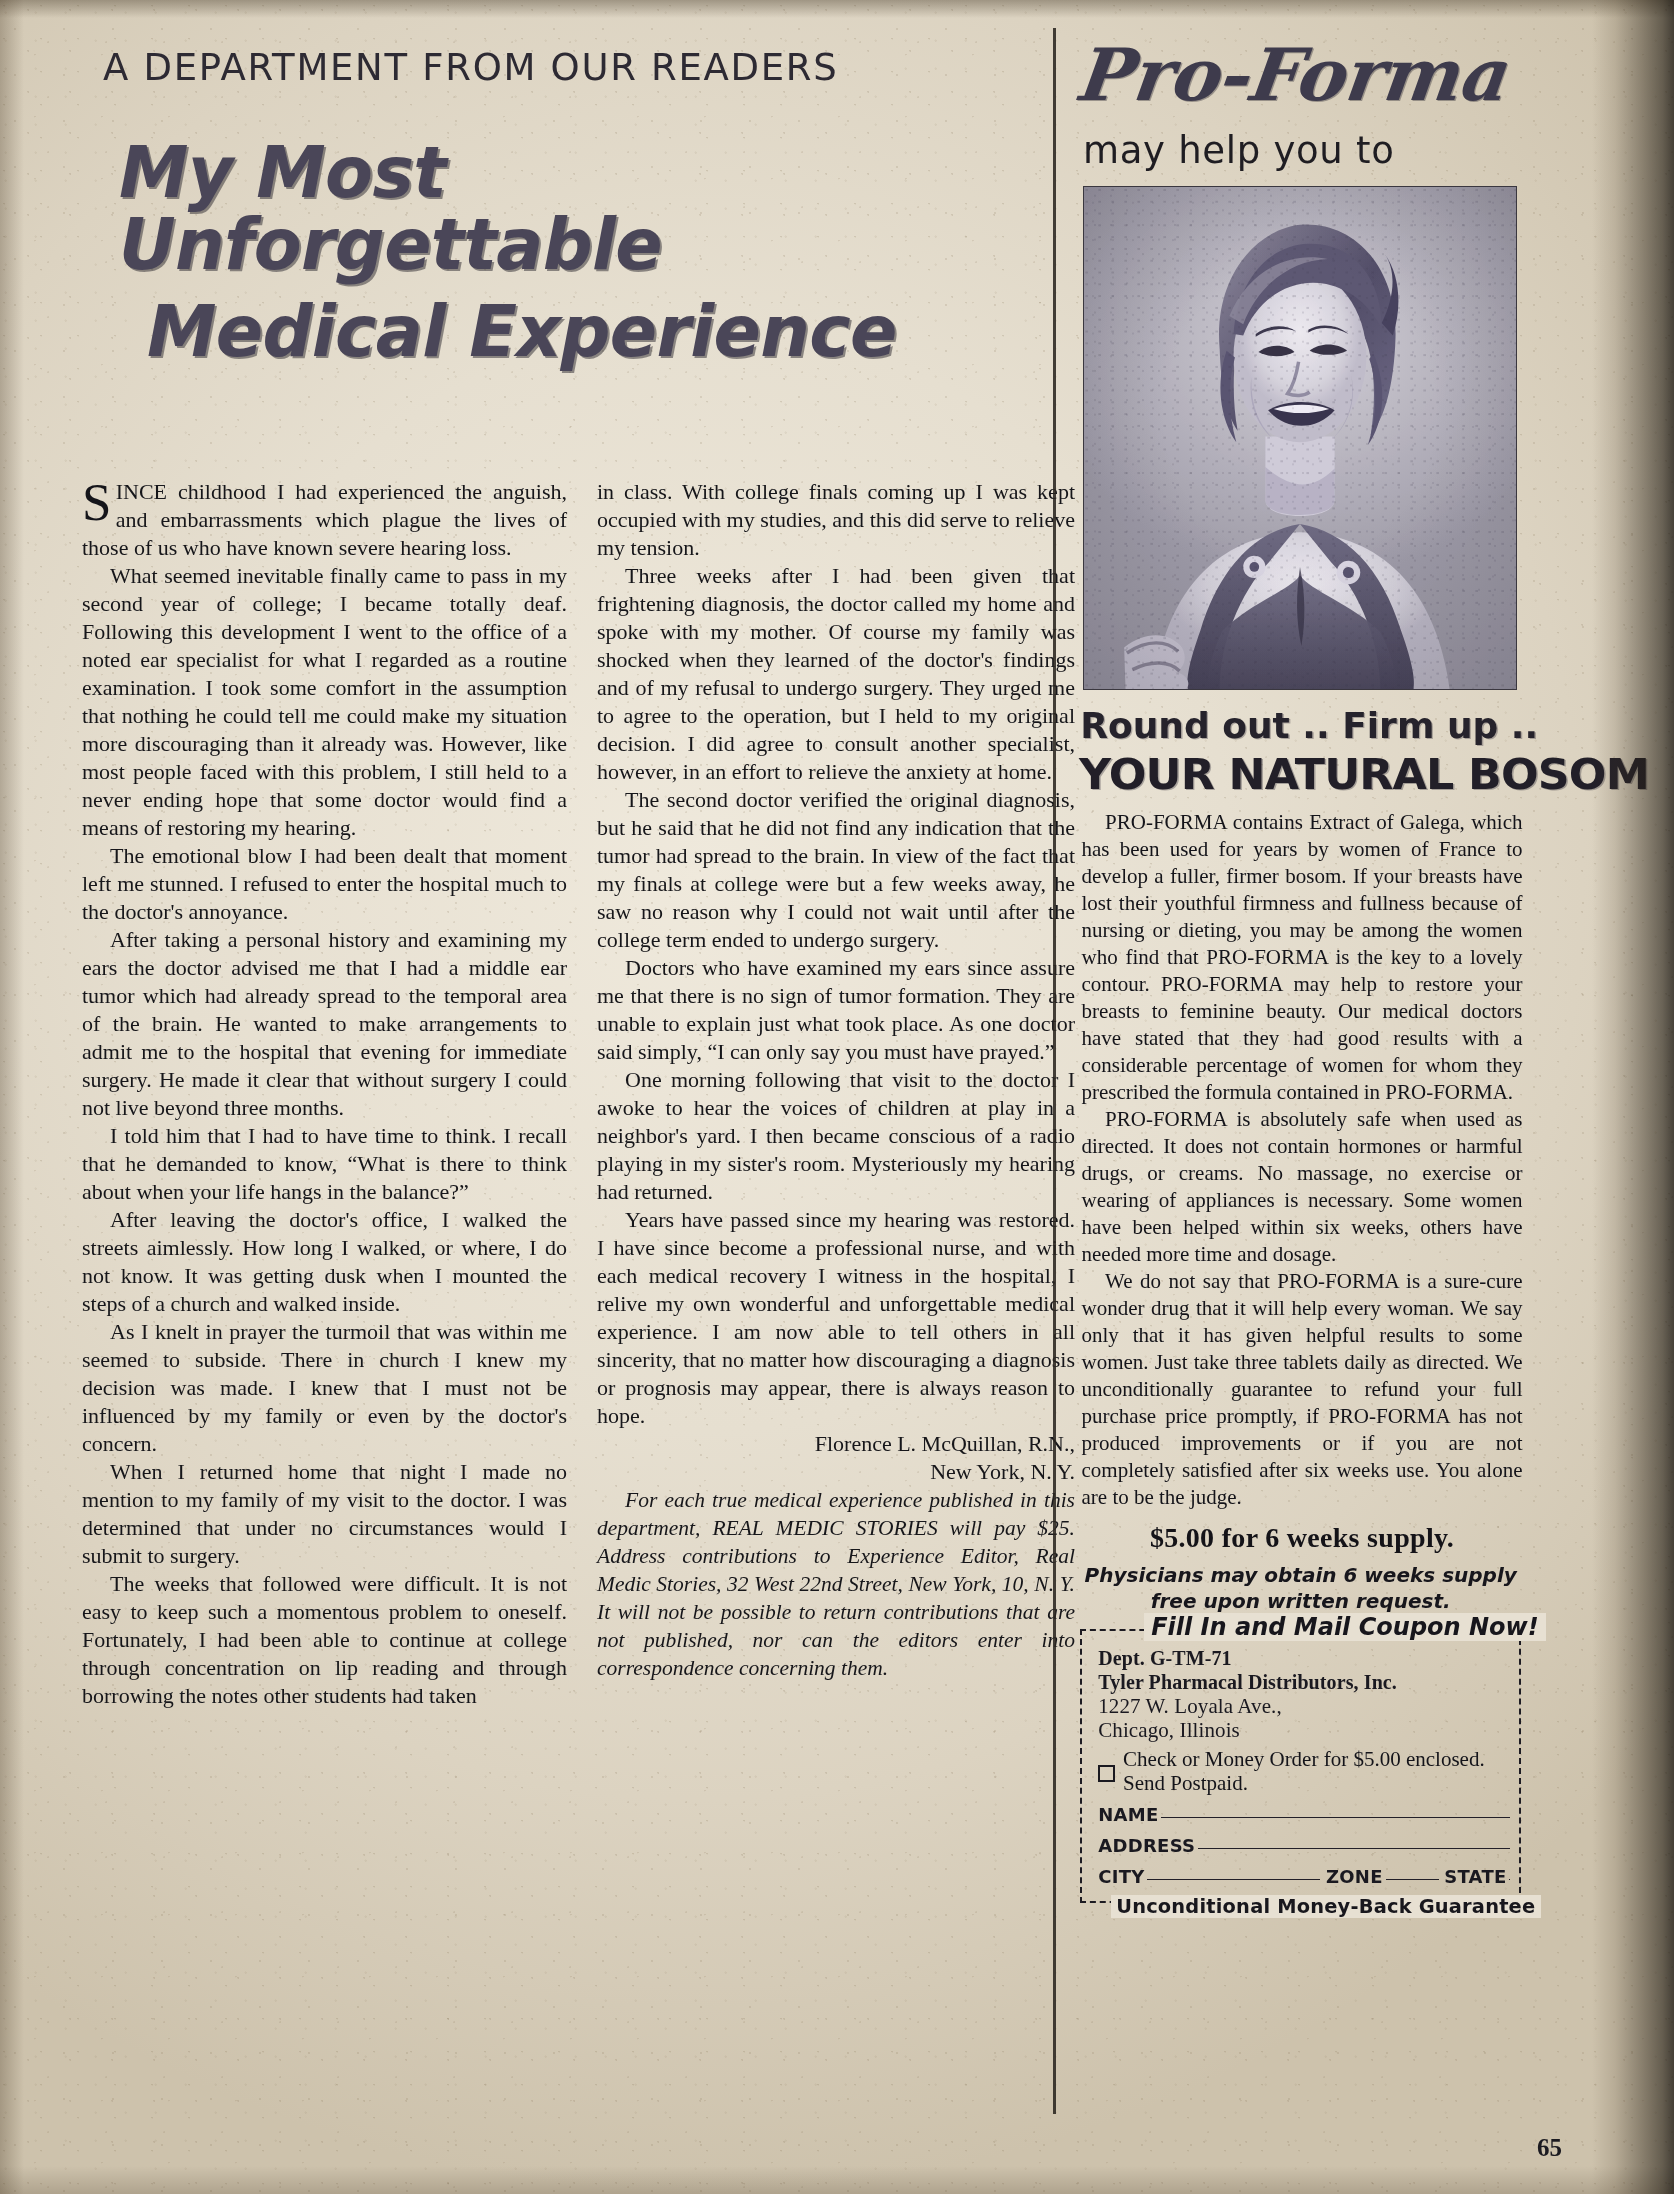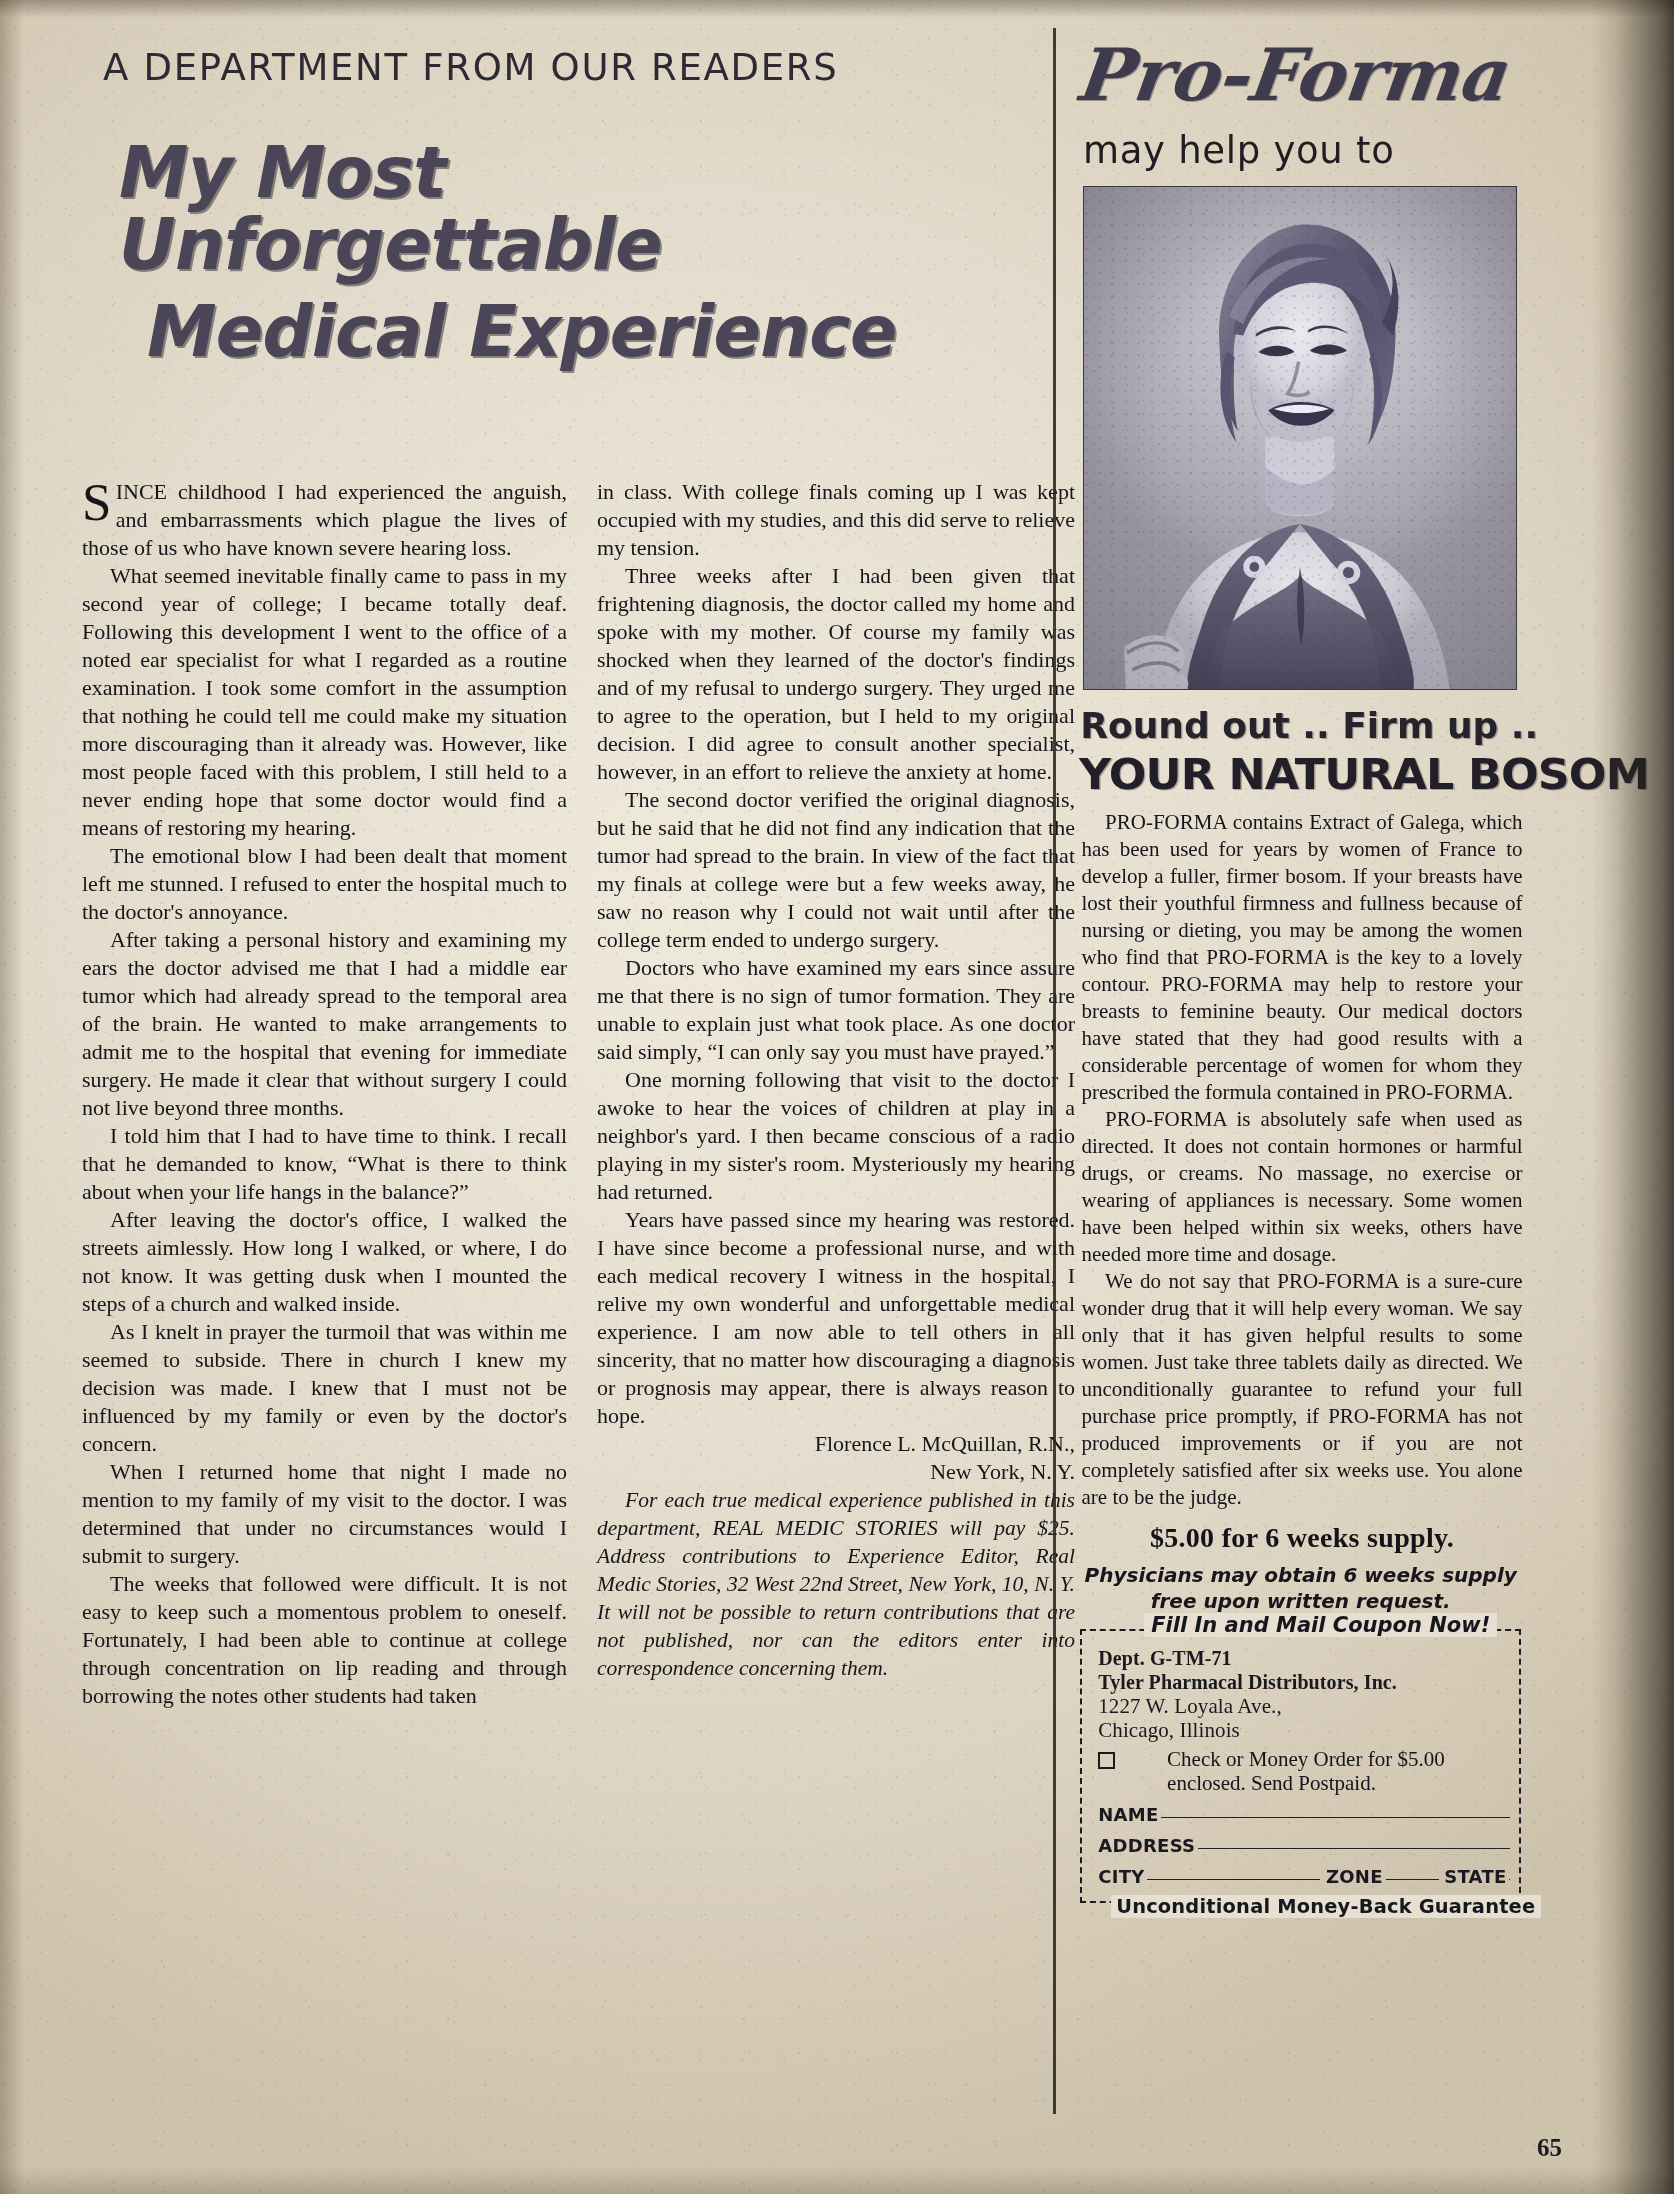--- a/index.html
+++ b/index.html
@@ -263,21 +263,21 @@
     box-sizing:border-box;
   }
   .couponTitle{
     position:absolute;
     left:64px; top:-16px;
     background:#e7e0d2;
     padding:0 7px;
     font-family:"DejaVu Sans", sans-serif;
     font-weight:700;
     font-style:italic;
-    font-size:21px;
+    font-size:24px;
     color:#17161c;
     white-space:nowrap;
   }
   .couponInner{
     position:absolute;
     left:18px; top:18px; right:11px;
   }
   .cline{
     font-family:Liberation Serif, serif;
     font-weight:700;
@@ -287,23 +287,22 @@
     letter-spacing:0.1px;
   }
   .cline.serif{
     font-family:"Liberation Serif", serif;
     font-weight:400;
     font-size:21px;
     line-height:24px;
   }
   .optrow{
     display:flex;
-    align-items:flex-start;
+    align-items:center;
     margin-top:4.2px;
-    gap:44px;
   }
   .chk{
     flex:0 0 auto;
     width:16.6px; height:16.6px;
     border:2.1px solid #1a1920;
     margin-right:8.3px;
     margin-top:5.5px;
     box-sizing:border-box;
   }
   .opttxt{

